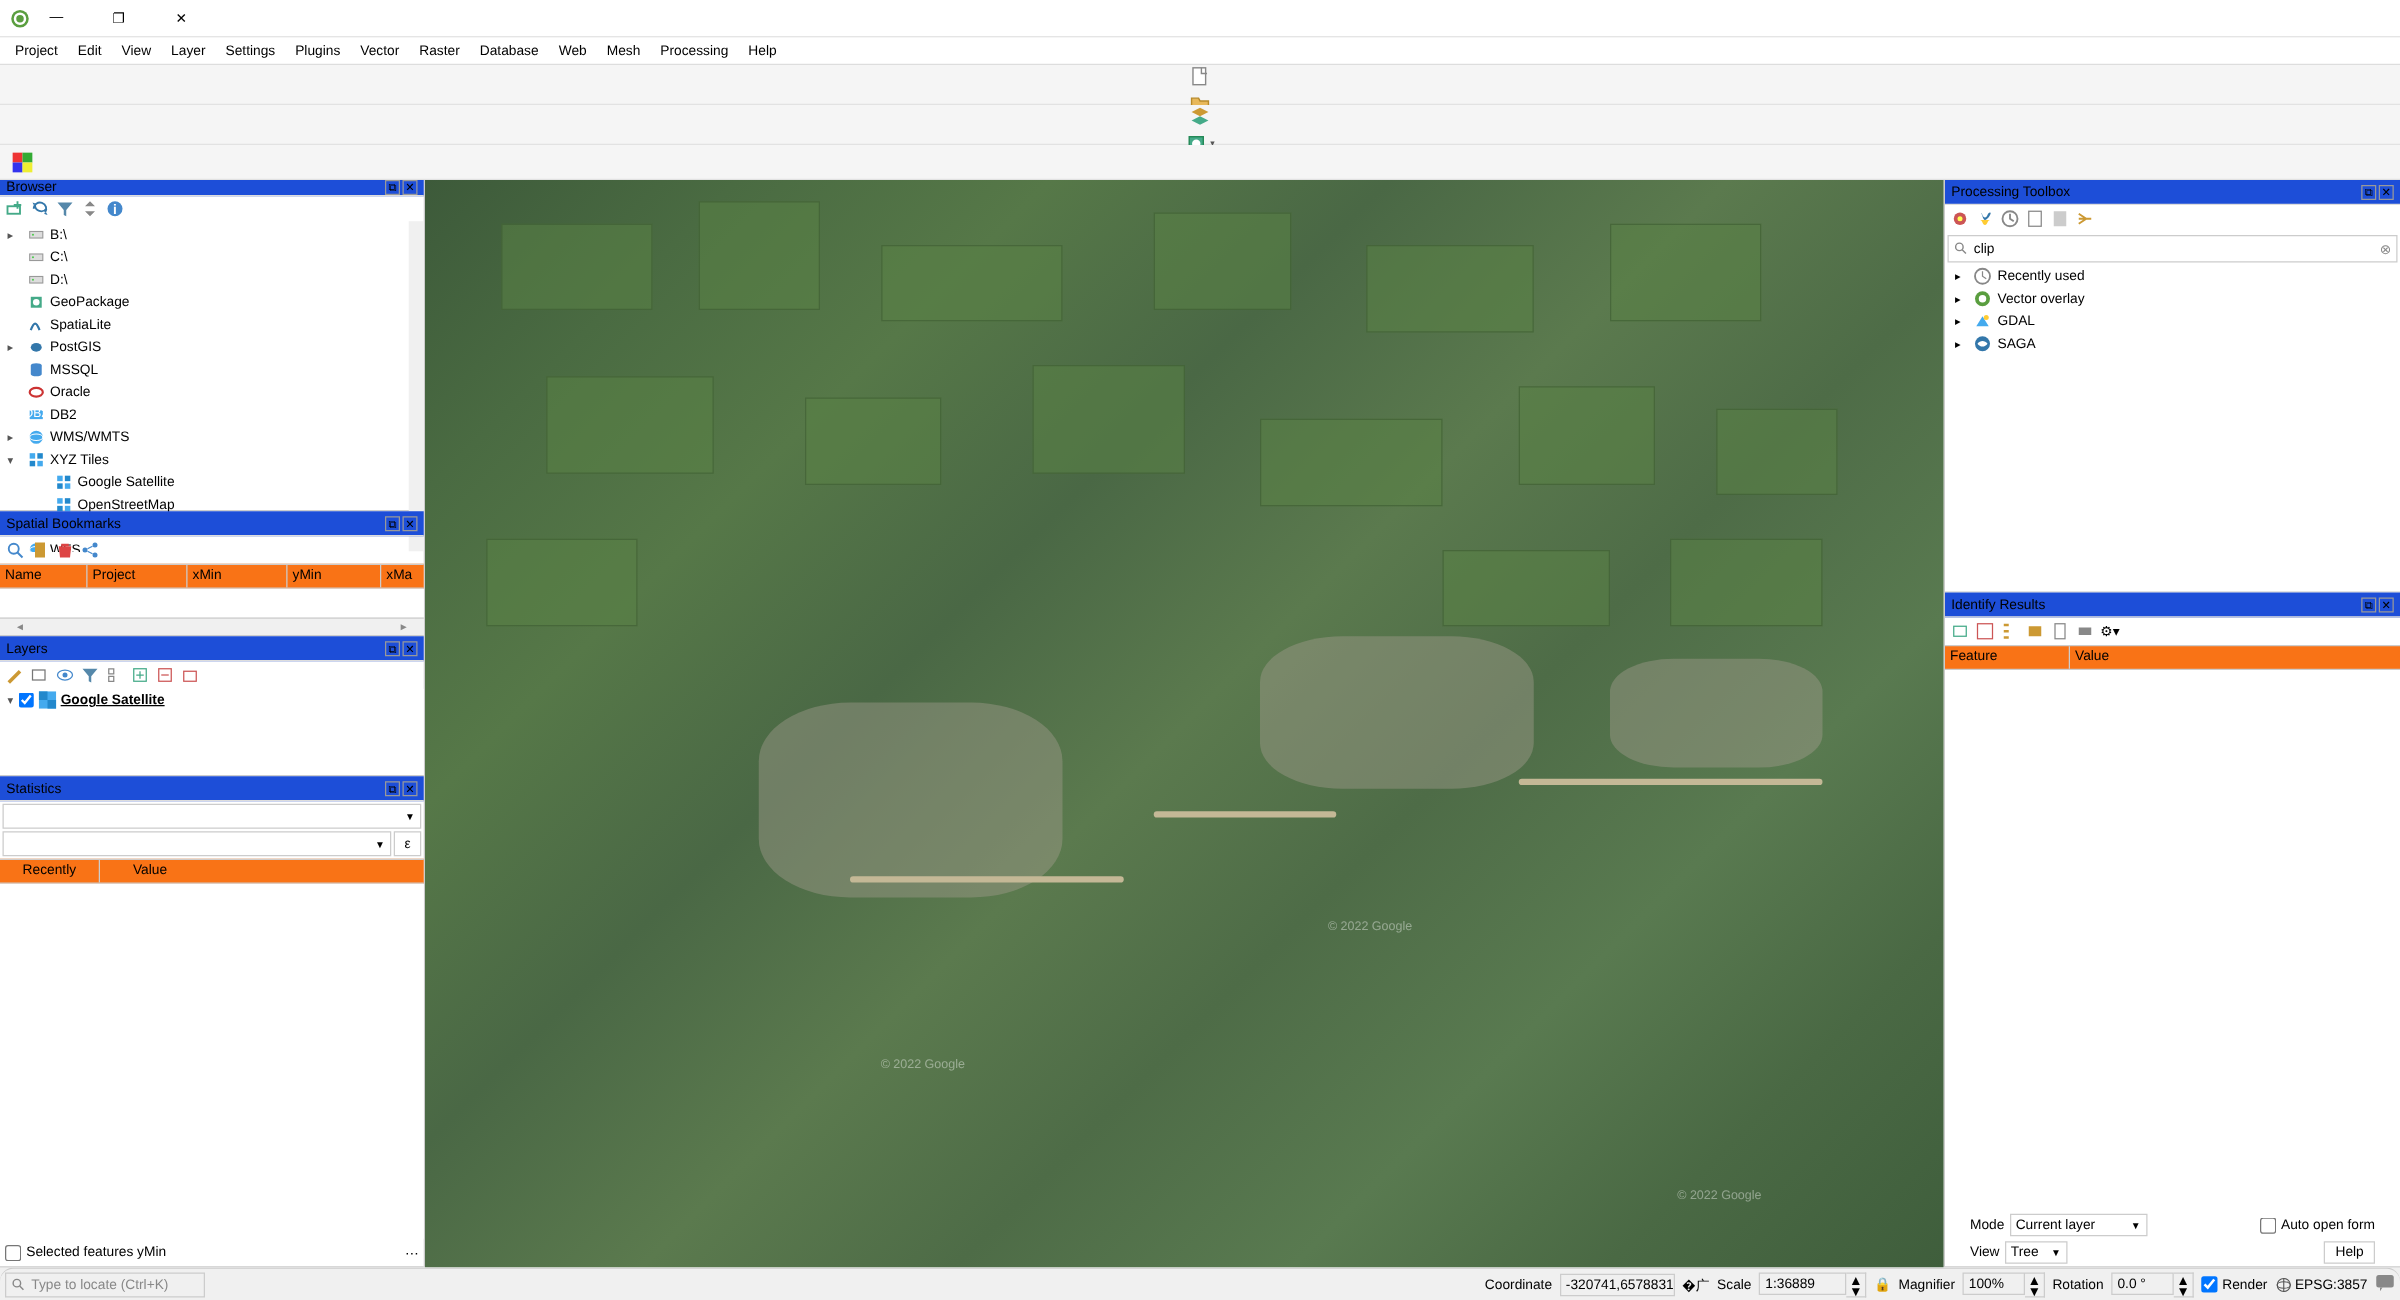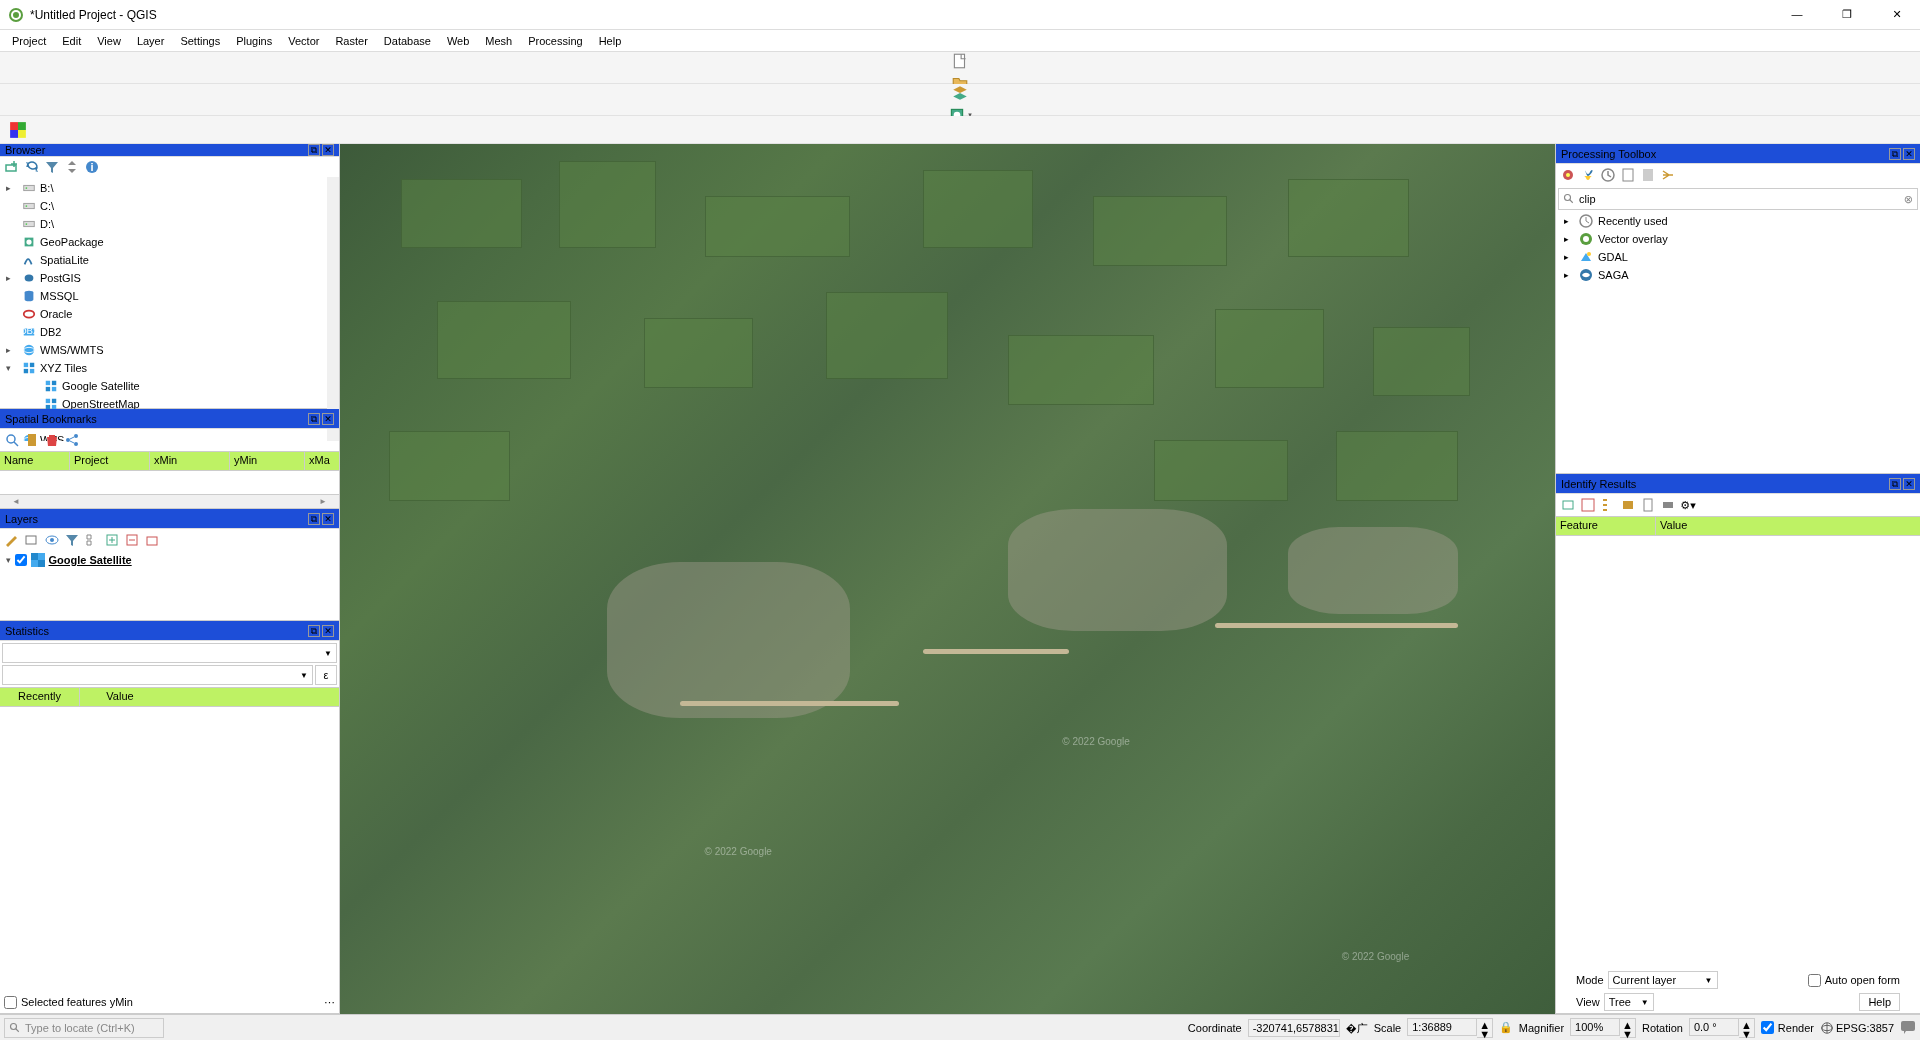--- a/index.html
+++ b/index.html
@@ -32,40 +32,40 @@
 .tree-scrollbar { width:12px; background:#f0f0f0; }
 .tree-wrap { display:flex; height:100%; }
 .tree-item { display:flex; align-items:center; height:18px; padding-left:6px; cursor:pointer; }
 .tree-item .arrow { width:12px; font-size:9px; color:#555; }
 .tree-item .ticon { width:16px; height:14px; margin:0 3px; }
 .tree-item.indent { padding-left:40px; }
 .layers-body, .stats-body, .bookmarks-body, .identify-body, .toolbox-body { flex:1; overflow:auto; background:#fff; }
 .layer-row { display:flex; align-items:center; height:18px; padding-left:6px; gap:4px; }
 .layer-row input { width:12px; height:12px; }
 .layer-row .lname { font-weight:bold; text-decoration:underline; }
-.table-head { display:flex; height:20px; background:#bef264; border-top:1px solid #ccc; border-bottom:1px solid #ccc; }
+.table-head { display:flex; height:20px; background:#f97316; border-top:1px solid #ccc; border-bottom:1px solid #ccc; }
 .table-head .col { padding:2px 4px; border-right:1px solid #ccc; font-size:11px; }
 .stats-dropdown { height:20px; border:1px solid #ccc; margin:2px; display:flex; align-items:center; justify-content:flex-end; padding-right:4px; }
 .stats-row2 { display:flex; gap:2px; margin:0 2px 2px; }
 .stats-input { flex:1; height:20px; border:1px solid #ccc; display:flex; align-items:center; justify-content:flex-end; padding-right:4px; }
 .sigma-btn { width:22px; height:20px; border:1px solid #ccc; display:flex; align-items:center; justify-content:center; }
 .bookmarks-footer { height:22px; display:flex; align-items:center; padding:0 4px; gap:4px; justify-content:space-between; }
 .checkbox-label { display:flex; align-items:center; gap:4px; }
 .scrollbar-h { height:14px; background:#f0f0f0; border-top:1px solid #ccc; display:flex; align-items:center; padding:0 12px; }
 .scrollbar-h::before, .scrollbar-h::after { content:"◄"; font-size:8px; color:#888; }
 .scrollbar-h::after { content:"►"; margin-left:auto; }
 .search-box { display:flex; align-items:center; height:22px; border:1px solid #ccc; margin:2px; padding:0 4px; gap:4px; }
 .search-box input { border:none; outline:none; flex:1; font-size:11px; }
 .toolbox-item { display:flex; align-items:center; height:18px; padding-left:8px; gap:4px; cursor:pointer; }
 .toolbox-item .arrow { width:10px; font-size:9px; }
 .identify-mode-row { display:flex; align-items:center; height:22px; padding:2px 20px; gap:4px; }
 .identify-mode-row .combo { flex:0 0 100px; height:18px; border:1px solid #ccc; padding:0 4px; display:flex; align-items:center; justify-content:space-between; }
 .identify-mode-row .combo span:last-child { font-size:8px; }
 .help-btn { border:1px solid #ccc; padding:2px 8px; margin-left:auto; cursor:pointer; }
-.statusbar { height:26px; background:#f0f0f0; border-top:1px solid #ccc; display:flex; align-items:center; padding:0 4px; gap:6px; font-size:11px; }
+.statusbar { height:26px; background:#f0f0f0; border-top:1px solid #ccc; display:flex; align-items:center; padding:0 4px; gap:6px; font-size:11px;border-radius:11px; }
 .statusbar .locate { display:flex; align-items:center; border:1px solid #ccc; height:20px; padding:0 4px; width:160px; color:#888; gap:4px; }
 .statusbar .field { border:1px solid #ccc; height:18px; padding:0 4px; display:flex; align-items:center; }
 .statusbar .spin { display:flex; }
 .statusbar .spinbtns { display:flex; flex-direction:column; font-size:6px; border:1px solid #ccc; border-left:none; }
 .statusbar .spinbtns div { height:9px; padding:0 2px; }
 .lock { font-size:11px; }
 
 
 .map-canvas { width:100%; height:100%; position:relative; 
   background:
@@ -79,21 +79,20 @@
 .colortoolbar { height:28px; background:#f5f5f5; border-bottom:1px solid #e2e2e2; padding:2px 6px; display:flex; align-items:center;}
 </style>
 </head>
 <body>
 
 <div class="titlebar">
   <svg class="logo" viewBox="0 0 16 16">
       <circle cx="8" cy="8" r="7" fill="#5a9e3f"></circle>
       <path d="M8 3a5 5 0 100 10 5 5 0 000-10zm0 2a3 3 0 110 6 3 3 0 010-6z" fill="#fff"></path>
     </svg>
-  <span class="title">*Untitled Project - QGIS</span>
   <div class="winbtns">
     <div class="winbtn">—</div>
     <div class="winbtn">❐</div>
     <div class="winbtn">✕</div>
   </div>
 </div>
 
 <div class="menubar">
   <span class="menu">Project</span>
   <span class="menu">Edit</span>

